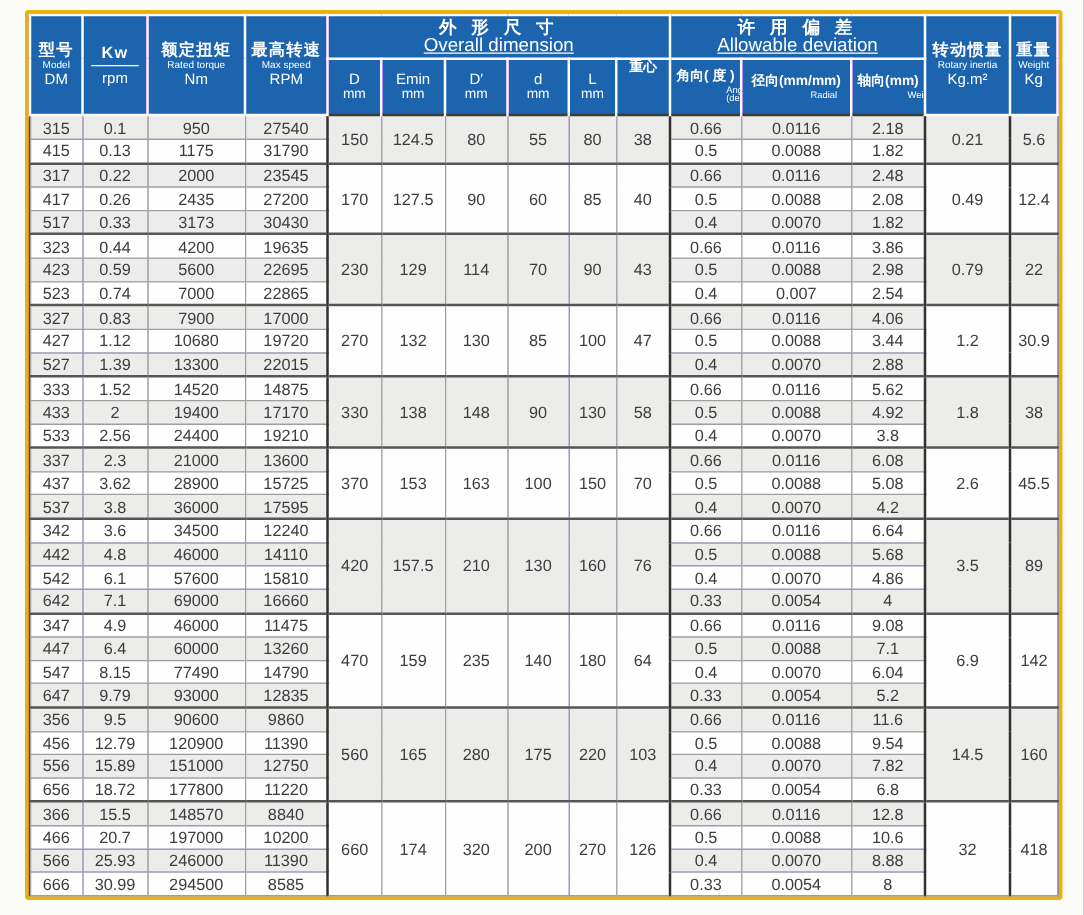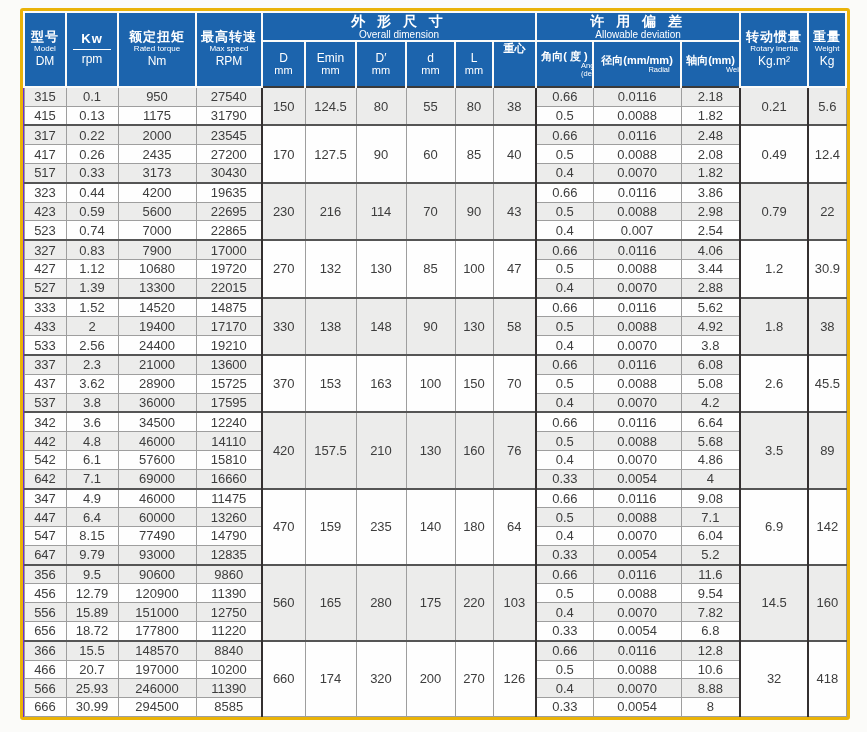--- a/index.html
+++ b/index.html
@@ -31,21 +31,21 @@
     vertical-align:middle;
     overflow:hidden;
   }
   thead tr.h1{height:28px;}
   thead tr.h2{height:32px;}
   thead tr.h2 th{border-bottom:none;}
   .zh{display:block;font-size:13px;font-weight:bold;letter-spacing:1px;line-height:1.15;}
   .en{display:block;font-size:8px;line-height:1.1;}
   .unit{display:block;font-size:12px;line-height:1.25;}
   .sect-zh{display:block;font-size:14px;font-weight:bold;letter-spacing:4px;line-height:1.15;text-align:center;}
-  .sect-en{display:block;font-size:10px;line-height:1.1;}
+  .sect-en{display:block;font-size:15px;line-height:1.1;text-decoration:underline;}
   .sym{display:block;font-size:12px;line-height:1.1;}
   .mm{display:block;font-size:11px;line-height:1.05;}
   .szh{display:block;font-size:11px;font-weight:bold;line-height:1.1;}
   .tiny{display:block;font-size:7.5px;line-height:1.05;margin-left:44px;}
   .fracbar{display:block;width:38px;height:1px;background:#fff;margin:2px auto;}
   
   td{
     border:1px solid #9e9e9e;
     text-align:center;
     vertical-align:middle;
@@ -225,21 +225,21 @@
           <td class="gray secl">0.4</td>
           <td class="gray">0.0070</td>
           <td class="gray">1.82</td>
         </tr>
         <tr class="gstart">
           <td class="white">323</td>
           <td class="white">0.44</td>
           <td class="white">4200</td>
           <td class="white">19635</td>
           <td class="gray secl" rowspan="3">230</td>
-          <td class="gray" rowspan="3">216</td>
+          <td class="gray" rowspan="3">129</td>
           <td class="gray" rowspan="3">114</td>
           <td class="gray" rowspan="3">70</td>
           <td class="gray" rowspan="3">90</td>
           <td class="gray" rowspan="3">43</td>
           <td class="white secl">0.66</td>
           <td class="white">0.0116</td>
           <td class="white">3.86</td>
           <td class="gray secl" rowspan="3">0.79</td>
           <td class="gray secl" rowspan="3">22</td>
         </tr>

